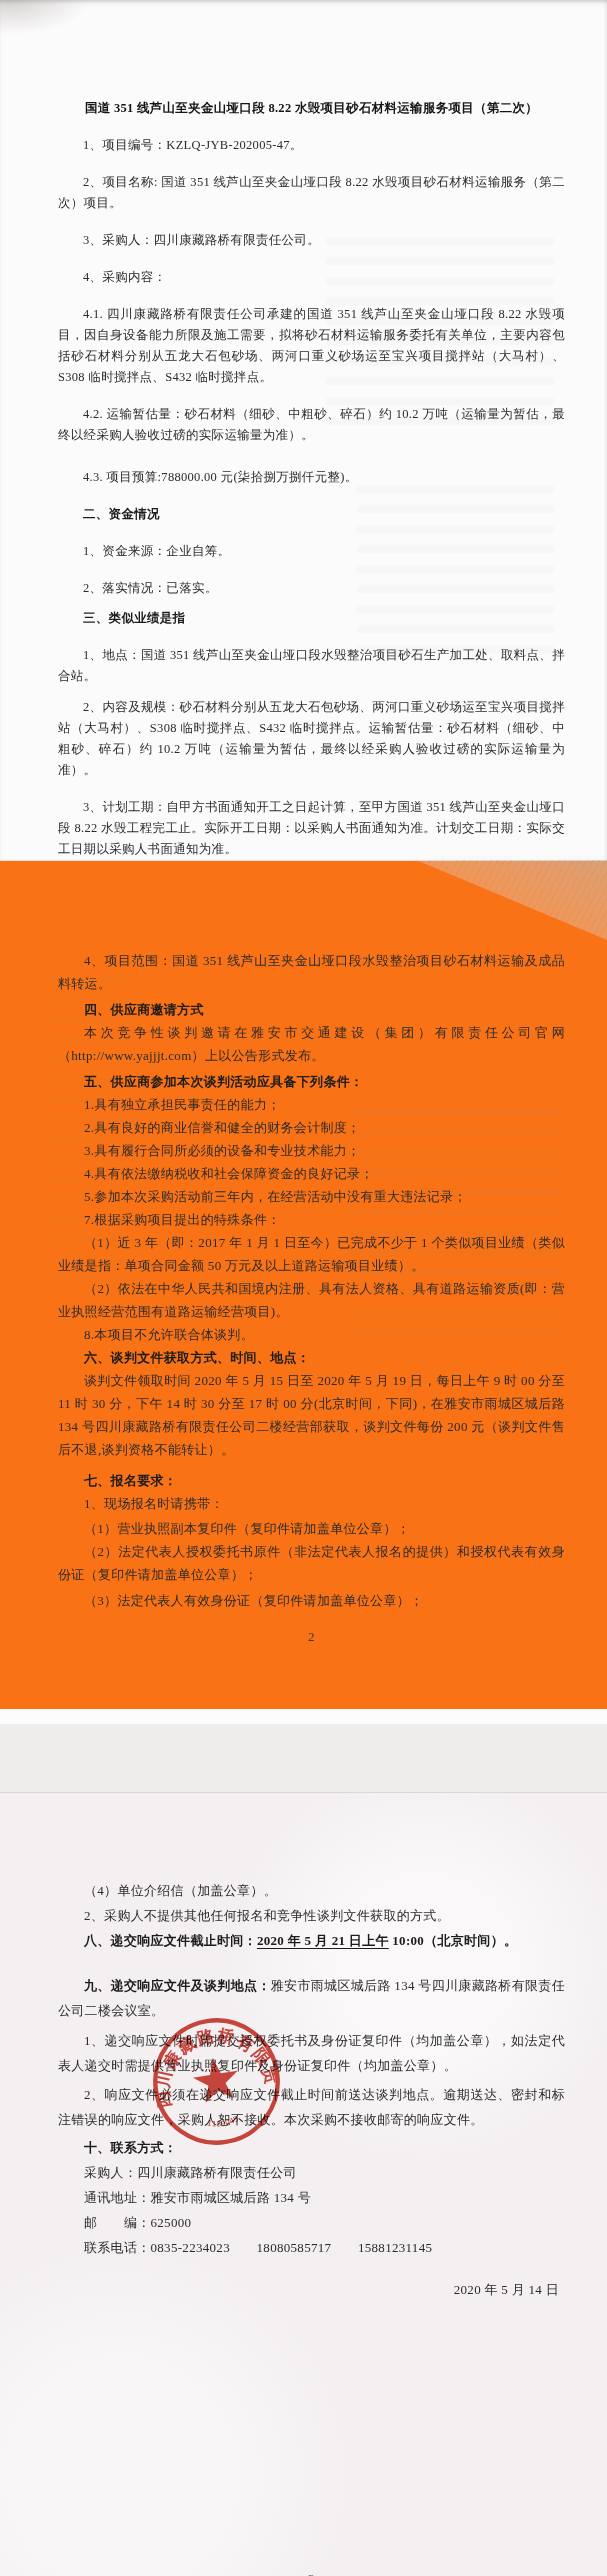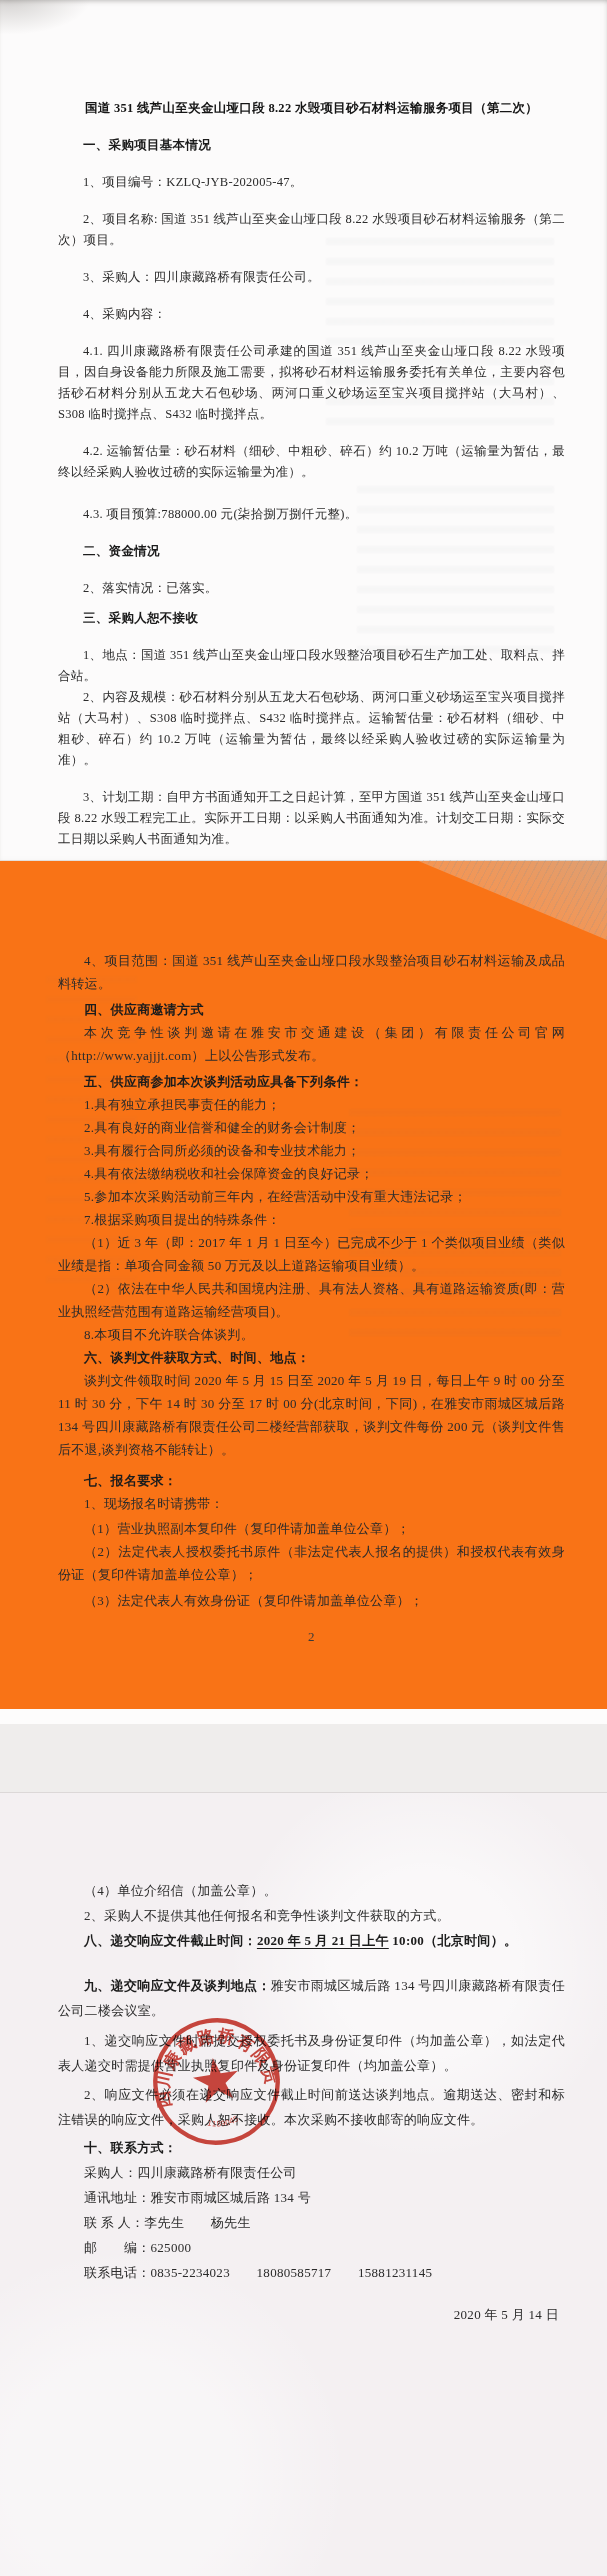--- a/index.html
+++ b/index.html
@@ -63,33 +63,33 @@
   }
 </style>
 </head>
 <body>
 
 <div class="page" id="page-1">
   <div class="corner-smudge"></div>
   <div class="page-inner">
     <div class="content">
         <div class="blk title"><span>国道 351 线芦山至夹金山垭口段 8.22 水毁项目砂石材料运输服务项目（第二次）</span></div>
-        <div class="blk h"><span>一、采购项目基本情况</span></div>
         <div class="blk p"><span>1、项目编号：KZLQ-JYB-202005-47。</span></div>
         <div class="blk p"><span>2、项目名称: 国道 351 线芦山至夹金山垭口段 8.22 水毁项目砂石材料运输服务（第二次）项目。</span></div>
         <div class="blk p"><span>3、采购人：四川康藏路桥有限责任公司。</span></div>
         <div class="blk p"><span>4、采购内容：</span></div>
         <div class="blk p"><span>4.1. 四川康藏路桥有限责任公司承建的国道 351 线芦山至夹金山垭口段 8.22 水毁项目，因自身设备能力所限及施工需要，拟将砂石材料运输服务委托有关单位，主要内容包括砂石材料分别从五龙大石包砂场、两河口重义砂场运至宝兴项目搅拌站（大马村）、S308 临时搅拌点、S432 临时搅拌点。</span></div>
         <div class="blk p"><span>4.2. 运输暂估量：砂石材料（细砂、中粗砂、碎石）约 10.2 万吨（运输量为暂估，最终以经采购人验收过磅的实际运输量为准）。</span></div>
         <div class="blk p" style="margin-top: 21px;"><span>4.3. 项目预算:788000.00 元(柒拾捌万捌仟元整)。</span></div>
         <div class="blk h"><span>二、资金情况</span></div>
+        <div class="blk p"><span>1、资金来源：企业自筹。</span></div>
         <div class="blk p"><span>2、落实情况：已落实。</span></div>
-        <div class="blk h" style="margin-top: 9px;"><span>三、采购人恕不接收</span></div>
+        <div class="blk h" style="margin-top: 9px;"><span>三、类似业绩是指</span></div>
         <div class="blk p"><span>1、地点：国道 351 线芦山至夹金山垭口段水毁整治项目砂石生产加工处、取料点、拌合站。</span></div>
-        <div class="blk p" style="margin-top: 0;"><span>2、内容及规模：砂石材料分别从五龙大石包砂场、两河口重义砂场运至宝兴项目搅拌站（大马村）、S308 临时搅拌点、S432 临时搅拌点。运输暂估量：砂石材料（细砂、中粗砂、碎石）约 10.2 万吨（运输量为暂估，最终以经采购人验收过磅的实际运输量为准）。</span></div>
+        <div class="blk p" style="margin-top: 10px;"><span>2、内容及规模：砂石材料分别从五龙大石包砂场、两河口重义砂场运至宝兴项目搅拌站（大马村）、S308 临时搅拌点、S432 临时搅拌点。运输暂估量：砂石材料（细砂、中粗砂、碎石）约 10.2 万吨（运输量为暂估，最终以经采购人验收过磅的实际运输量为准）。</span></div>
         <div class="blk p" style=""><span>3、计划工期：自甲方书面通知开工之日起计算，至甲方国道 351 线芦山至夹金山垭口段 8.22 水毁工程完工止。实际开工日期：以采购人书面通知为准。计划交工日期：实际交工日期以采购人书面通知为准。</span></div>
         <div class="blk pagenum" style="margin-top: 7.6px;"><span>1</span></div>
       </div>
   </div>
   <div class="bleed b1"></div>
   <div class="bleed b2"></div>
 </div>
 
 <div class="page" id="page-2">
   <div class="page-inner">
@@ -127,21 +127,20 @@
     <div class="content">
         <div class="blk p"><span>（4）单位介绍信（加盖公章）。</span></div>
         <div class="blk p"><span>2、采购人不提供其他任何报名和竞争性谈判文件获取的方式。</span></div>
         <div class="blk p"><span class="b">八、递交响应文件截止时间：</span><span class="b u">2020 年 5 月 21 日上午</span><span class="b"> 10:00（北京时间）。</span></div>
         <div class="blk p" style="margin-top: 20px;"><span class="b">九、递交响应文件及谈判地点：</span><span>雅安市雨城区城后路 134 号四川康藏路桥有限责任公司二楼会议室。</span></div>
         <div class="blk p" style="margin-top: 4.6px;"><span>1、递交响应文件时需提交授权委托书及身份证复印件（均加盖公章），如法定代表人递交时需提供营业执照复印件及身份证复印件（均加盖公章）。</span></div>
         <div class="blk p" style="margin-top: 4.6px;"><span>2、响应文件必须在递交响应文件截止时间前送达谈判地点。逾期送达、密封和标注错误的响应文件，采购人恕不接收。本次采购不接收邮寄的响应文件。</span></div>
         <div class="blk h" style="margin-top: 3px;"><span>十、联系方式：</span></div>
         <div class="blk p"><span>采购人：四川康藏路桥有限责任公司</span></div>
         <div class="blk p"><span>通讯地址：雅安市雨城区城后路 134 号</span></div>
-        <div class="blk p"><span>联 系 人：李先生　　杨先生</span></div>
         <div class="blk p"><span>邮　　编：625000</span></div>
         <div class="blk p"><span>联系电话：0835-2234023　　18080585717　　15881231145</span></div>
         <div class="blk right" style="margin-top: 16.7px;"><span>2020 年 5 月 14 日</span></div>
         <div class="blk pagenum" style="margin-top: 264px;"><span>3</span></div>
       </div>
   </div>
 </div>
 
 <div class="stamp">
   <svg width="135" height="135" viewBox="0 0 170 170">

